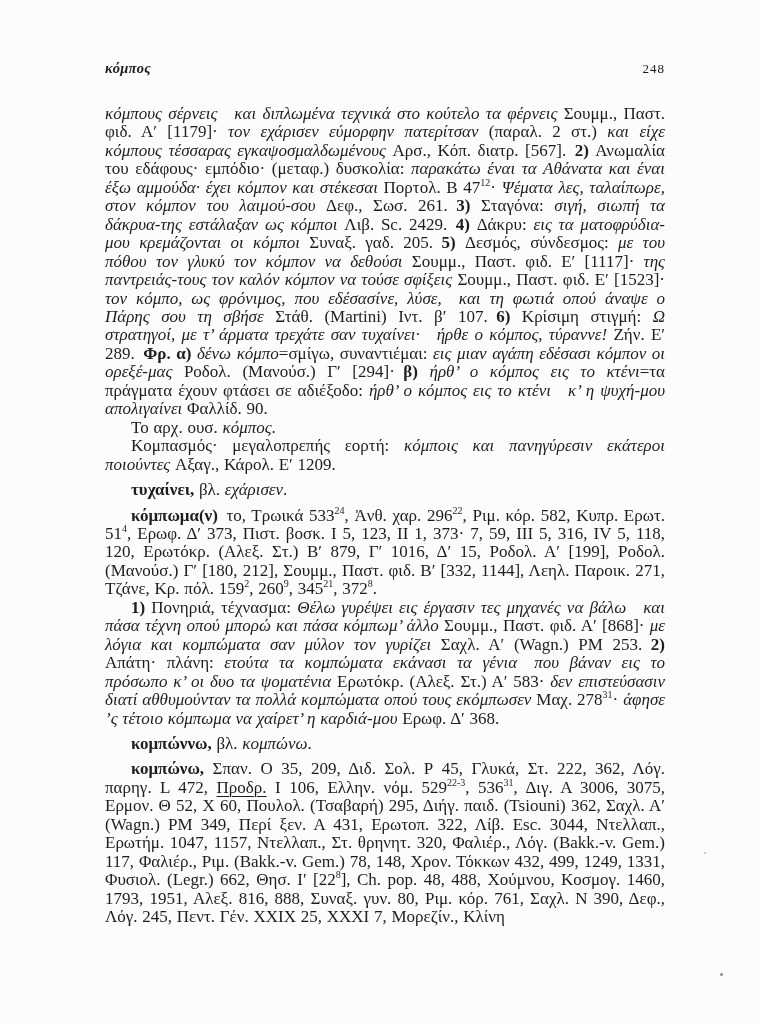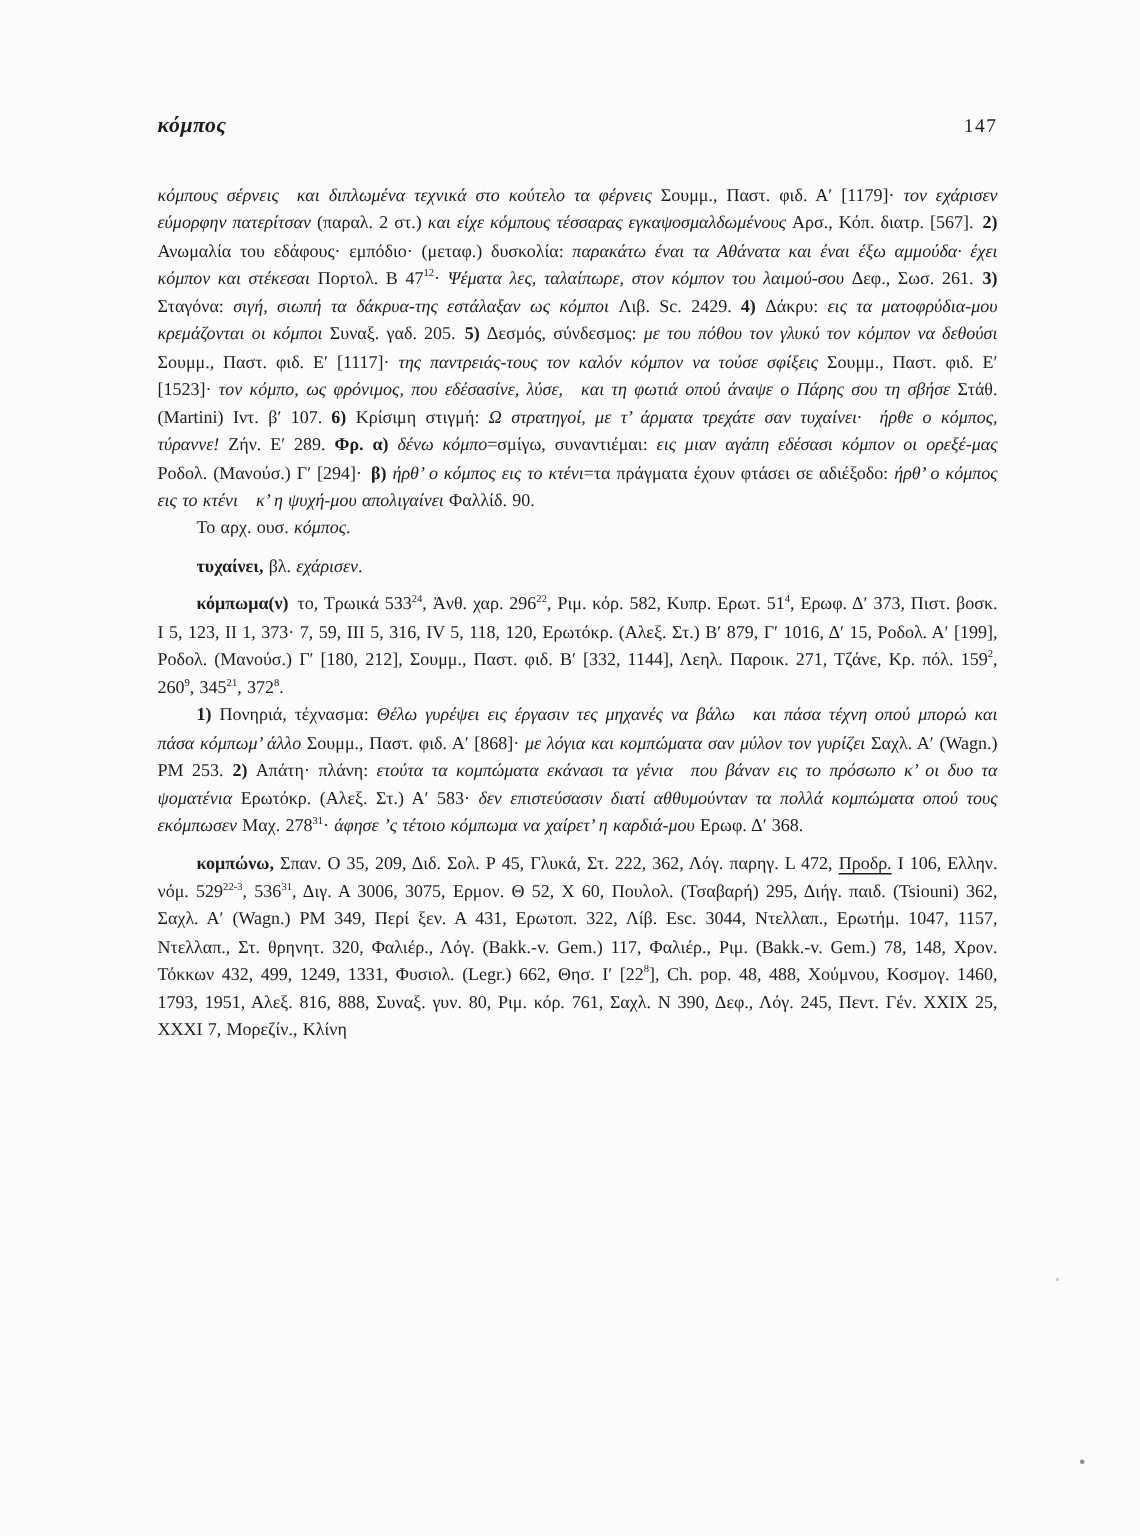--- a/index.html
+++ b/index.html
@@ -4,21 +4,21 @@
 <style>
   html, body { margin: 0; padding: 0; background: #e8e8e6; }
   .page {
     position: relative;
     width: 760px; height: 1024px;
     margin: 0 auto;
     background: #fcfcfa;
     color: #1e1d1b;
     font-family: "Liberation Serif", "DejaVu Serif", serif;
     box-sizing: border-box;
-    padding: 76px 95px 0 105px;
+    padding: 60px 95px 0 105px;
     overflow: hidden;
   }
   .page-header {
     display: flex;
     justify-content: space-between;
     align-items: baseline;
     margin-bottom: 28px;
   }
   .running-title {
     font-weight: bold;
@@ -27,21 +27,21 @@
     letter-spacing: 0.3px;
   }
   .page-number {
     font-size: 13px;
     letter-spacing: 1px;
   }
   .body-text p {
     margin: 0;
     text-align: justify;
     text-indent: 26px;
-    font-size: 12px;
+    font-size: 17px;
     line-height: 18.45px;
     word-spacing: 0.5px;
   }
   .body-text p.noindent { text-indent: 0; }
   .body-text p.entry-gap { margin-top: 7px; }
   .b  { font-weight: bold; }
   .i  { font-style: italic; }
   .u  { text-decoration: underline; text-underline-offset: 2.5px; text-decoration-thickness: 1px; }
   .bu { font-weight: bold; text-underline-offset: 3px; text-decoration-thickness: 1.3px; }
   sup { font-size: 59%; line-height: 0; vertical-align: super; letter-spacing: 0; }
@@ -49,38 +49,40 @@
   .speck-1 { left: 720px; top: 973px; width: 3px; height: 3px; }
   .speck-2 { left: 704px; top: 852px; width: 2px; height: 2px; opacity: .55; }
 </style>
 </head>
 <body>
 
 <div class="page">
 
   <div class="page-header">
     <span class="running-title">κόμπος</span>
-    <span class="page-number">147</span>
+    <span class="page-number">248</span>
   </div>
 
   <div class="body-text">
 
     <p class="noindent"><span class="i">κόμπους σέρνεις και διπλωμένα τεχνικά στο κούτελο τα φέρνεις </span><span>Σουμμ., Παστ. φιδ. Α′ [1179]· </span><span class="i">τον εχάρισεν εύμορφην πατερίτσαν </span><span>(παραλ. 2 στ.) </span><span class="i">και είχε κόμπους τέσσαρας εγκαψοσμαλδωμένους </span><span>Αρσ., Κόπ. διατρ. [567]. </span><span class="b">2) </span><span>Ανωμαλία του εδάφους· εμπόδιο· (μεταφ.) δυσκολία: </span><span class="i">παρακάτω έναι τα Αθάνατα και έναι έξω αμμούδα· έχει κόμπον και στέκεσαι </span><span>Πορτολ. Β 47</span><sup>12</sup><span>· </span><span class="i">Ψέματα λες, ταλαίπωρε, στον κόμπον του λαιμού-σου </span><span>Δεφ., Σωσ. 261. </span><span class="b">3) </span><span>Σταγόνα: </span><span class="i">σιγή, σιωπή τα δάκρυα-της εστάλαξαν ως κόμποι </span><span>Λιβ. Sc. 2429. </span><span class="b">4) </span><span>Δάκρυ: </span><span class="i">εις τα ματοφρύδια-μου κρεμάζονται οι κόμποι </span><span>Συναξ. γαδ. 205. </span><span class="b">5) </span><span>Δεσμός, σύνδεσμος: </span><span class="i">με του πόθου τον γλυκύ τον κόμπον να δεθούσι </span><span>Σουμμ., Παστ. φιδ. Ε′ [1117]· </span><span class="i">της παντρειάς-τους τον καλόν κόμπον να τούσε σφίξεις </span><span>Σουμμ., Παστ. φιδ. Ε′ [1523]· </span><span class="i">τον κόμπο, ως φρόνιμος, που εδέσασίνε, λύσε, και τη φωτιά οπού άναψε ο Πάρης σου τη σβήσε </span><span>Στάθ. (Martini) Ιντ. β′ 107. </span><span class="b">6) </span><span>Κρίσιμη στιγμή: </span><span class="i">Ω στρατηγοί, με τ’ άρματα τρεχάτε σαν τυχαίνει· ήρθε ο κόμπος, τύραννε! </span><span>Ζήν. Ε′ 289. </span><span class="b">Φρ. α) </span><span class="i">δένω κόμπο</span><span>=σμίγω, συναντιέμαι: </span><span class="i">εις μιαν αγάπη εδέσασι κόμπον οι ορεξέ-μας </span><span>Ροδολ. (Μανούσ.) Γ′ [294]· </span><span class="b">β) </span><span class="i">ήρθ’ ο κόμπος εις το κτένι</span><span>=τα πράγματα έχουν φτάσει σε αδιέξοδο: </span><span class="i">ήρθ’ ο κόμπος εις το κτένι κ’ η ψυχή-μου απολιγαίνει </span><span>Φαλλίδ. 90.</span></p>
 
 
     <p><span>Το αρχ. ουσ. </span><span class="i">κόμπος</span><span>.</span></p>
 
+    <p><span>Κομπασμός· μεγαλοπρεπής εορτή: </span><span class="i">κόμποις και πανηγύρεσιν εκάτεροι ποιούντες </span><span>Αξαγ., Κάρολ. Ε′ 1209.</span></p>
 
     <p class="entry-gap"><span class="b">τυχαίνει,</span><span> βλ. </span><span class="i">εχάρισεν</span><span>.</span></p>
 
     <p class="entry-gap"><span class="bu">κόμπωμα(ν)</span><span> το, Τρωικά 533</span><sup>24</sup><span>, Ἀνθ. χαρ. 296</span><sup>22</sup><span>, Ριμ. κόρ. 582, Κυπρ. Ερωτ. 51</span><sup>4</sup><span>, Ερωφ. Δ′ 373, Πιστ. βοσκ. I 5, 123, II 1, 373· 7, 59, III 5, 316, IV 5, 118, 120, Ερωτόκρ. (Αλεξ. Στ.) Β′ 879, Γ′ 1016, Δ′ 15, Ροδολ. Α′ [199], Ροδολ. (Μανούσ.) Γ′ [180, 212], Σουμμ., Παστ. φιδ. Β′ [332, 1144], Λεηλ. Παροικ. 271, Τζάνε, Κρ. πόλ. 159</span><sup>2</sup><span>, 260</span><sup>9</sup><span>, 345</span><sup>21</sup><span>, 372</span><sup>8</sup><span>.</span></p>
 
 
     <p><span class="b">1) </span><span>Πονηριά, τέχνασμα: </span><span class="i">Θέλω γυρέψει εις έργασιν τες μηχανές να βάλω και πάσα τέχνη οπού μπορώ και πάσα κόμπωμ’ άλλο </span><span>Σουμμ., Παστ. φιδ. Α′ [868]· </span><span class="i">με λόγια και κομπώματα σαν μύλον τον γυρίζει </span><span>Σαχλ. Α′ (Wagn.) PM 253. </span><span class="b">2) </span><span>Απάτη· πλάνη: </span><span class="i">ετούτα τα κομπώματα εκάνασι τα γένια που βάναν εις το πρόσωπο κ’ οι δυο τα ψοματένια </span><span>Ερωτόκρ. (Αλεξ. Στ.) Α′ 583· </span><span class="i">δεν επιστεύσασιν διατί αθθυμούνταν τα πολλά κομπώματα οπού τους εκόμπωσεν </span><span>Μαχ. 278</span><sup>31</sup><span>· </span><span class="i">άφησε ’ς τέτοιο κόμπωμα να χαίρετ’ η καρδιά-μου </span><span>Ερωφ. Δ′ 368.</span></p>
 
+    <p class="entry-gap"><span class="b">κομπώννω,</span><span> βλ. </span><span class="i">κομπώνω</span><span>.</span></p>
 
     <p class="entry-gap"><span class="bu">κομπώνω,</span><span> Σπαν. Ο 35, 209, Διδ. Σολ. Ρ 45, Γλυκά, Στ. 222, 362, Λόγ. παρηγ. L 472, </span><span class="u">Προδρ.</span><span> I 106, Ελλην. νόμ. 529</span><sup>22-3</sup><span>, 536</span><sup>31</sup><span>, Διγ. Α 3006, 3075, Ερμον. Θ 52, Χ 60, Πουλολ. (Τσαβαρή) 295, Διήγ. παιδ. (Tsiouni) 362, Σαχλ. Α′ (Wagn.) PM 349, Περί ξεν. Α 431, Ερωτοπ. 322, Λίβ. Esc. 3044, Ντελλαπ., Ερωτήμ. 1047, 1157, Ντελλαπ., Στ. θρηνητ. 320, Φαλιέρ., Λόγ. (Bakk.-v. Gem.) 117, Φαλιέρ., Ριμ. (Bakk.-v. Gem.) 78, 148, Χρον. Τόκκων 432, 499, 1249, 1331, Φυσιολ. (Legr.) 662, Θησ. Ι′ [22</span><sup>8</sup><span>], Ch. pop. 48, 488, Χούμνου, Κοσμογ. 1460, 1793, 1951, Αλεξ. 816, 888, Συναξ. γυν. 80, Ριμ. κόρ. 761, Σαχλ. Ν 390, Δεφ., Λόγ. 245, Πεντ. Γέν. XXIX 25, XXXI 7, Μορεζίν., Κλίνη</span></p>
 
   </div>
 
   <div class="speck speck-1"></div>
   <div class="speck speck-2"></div>
 
 </div>
 

